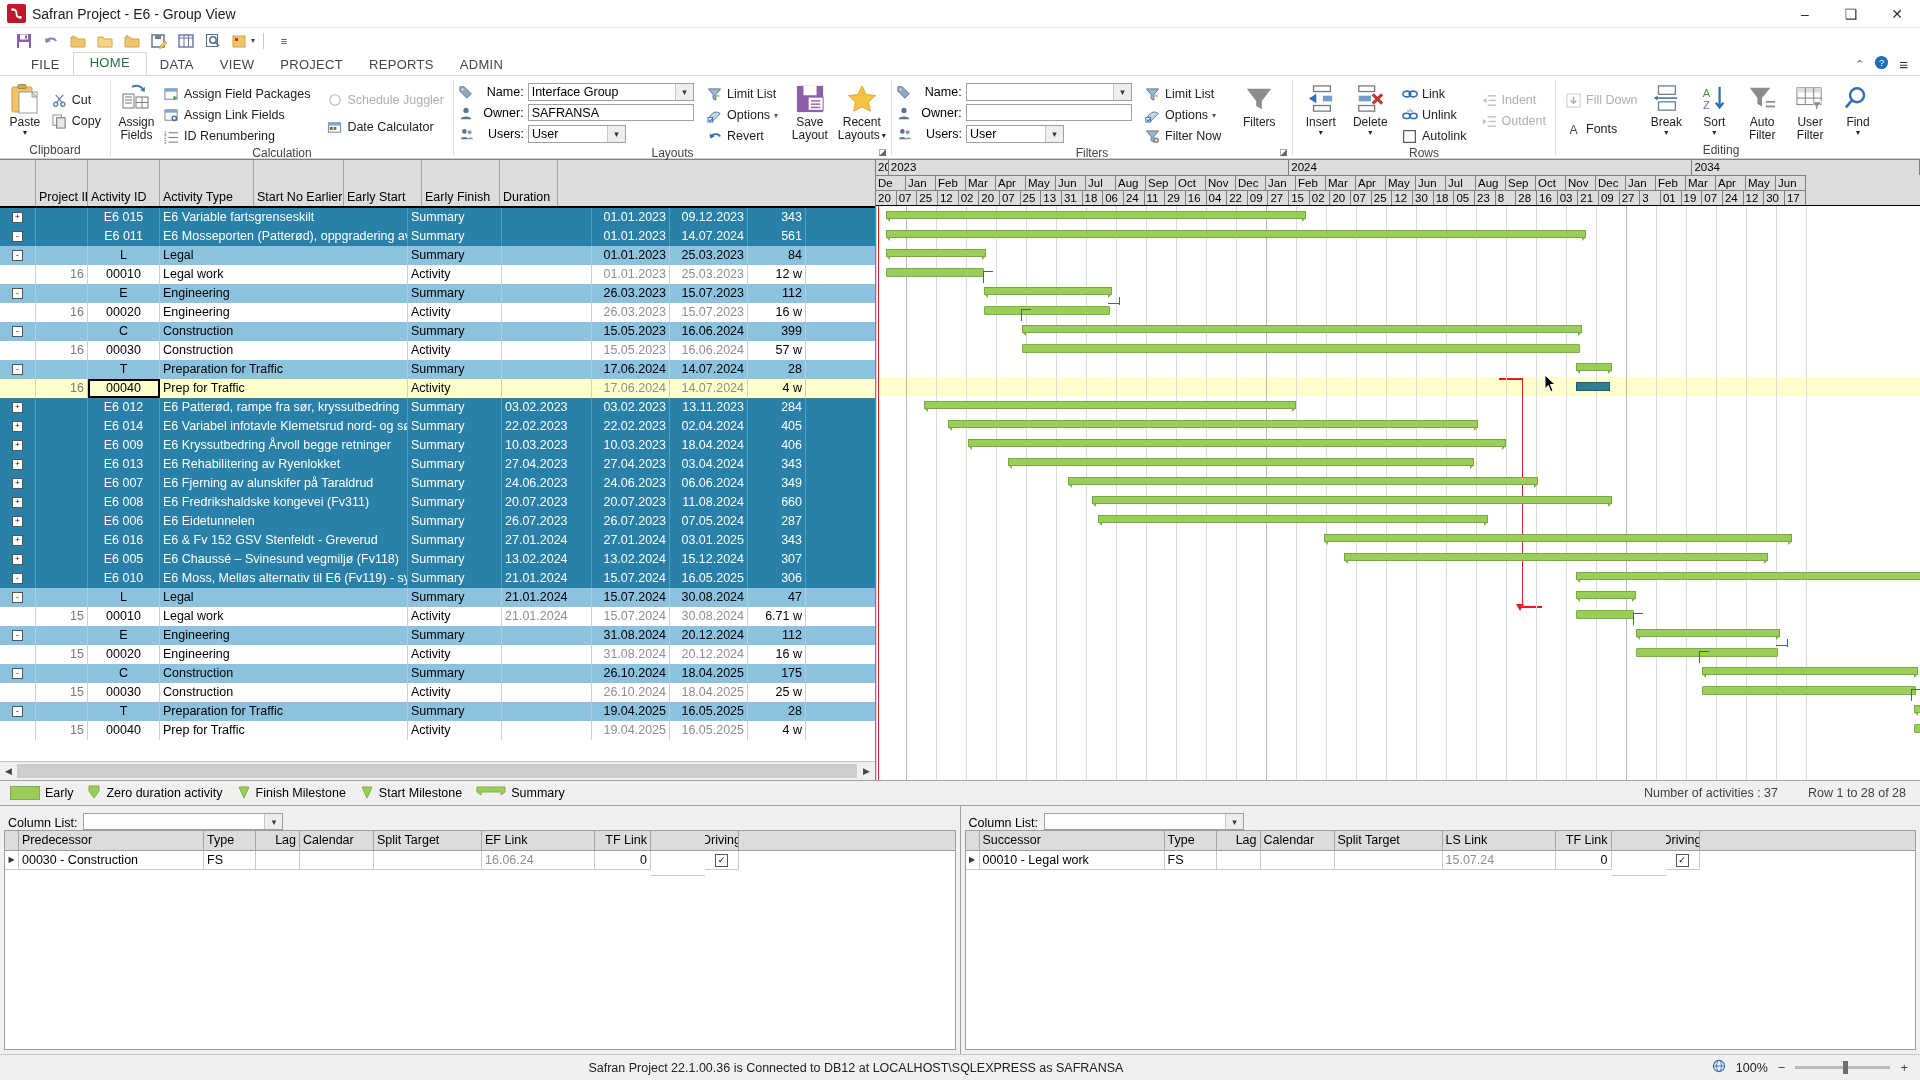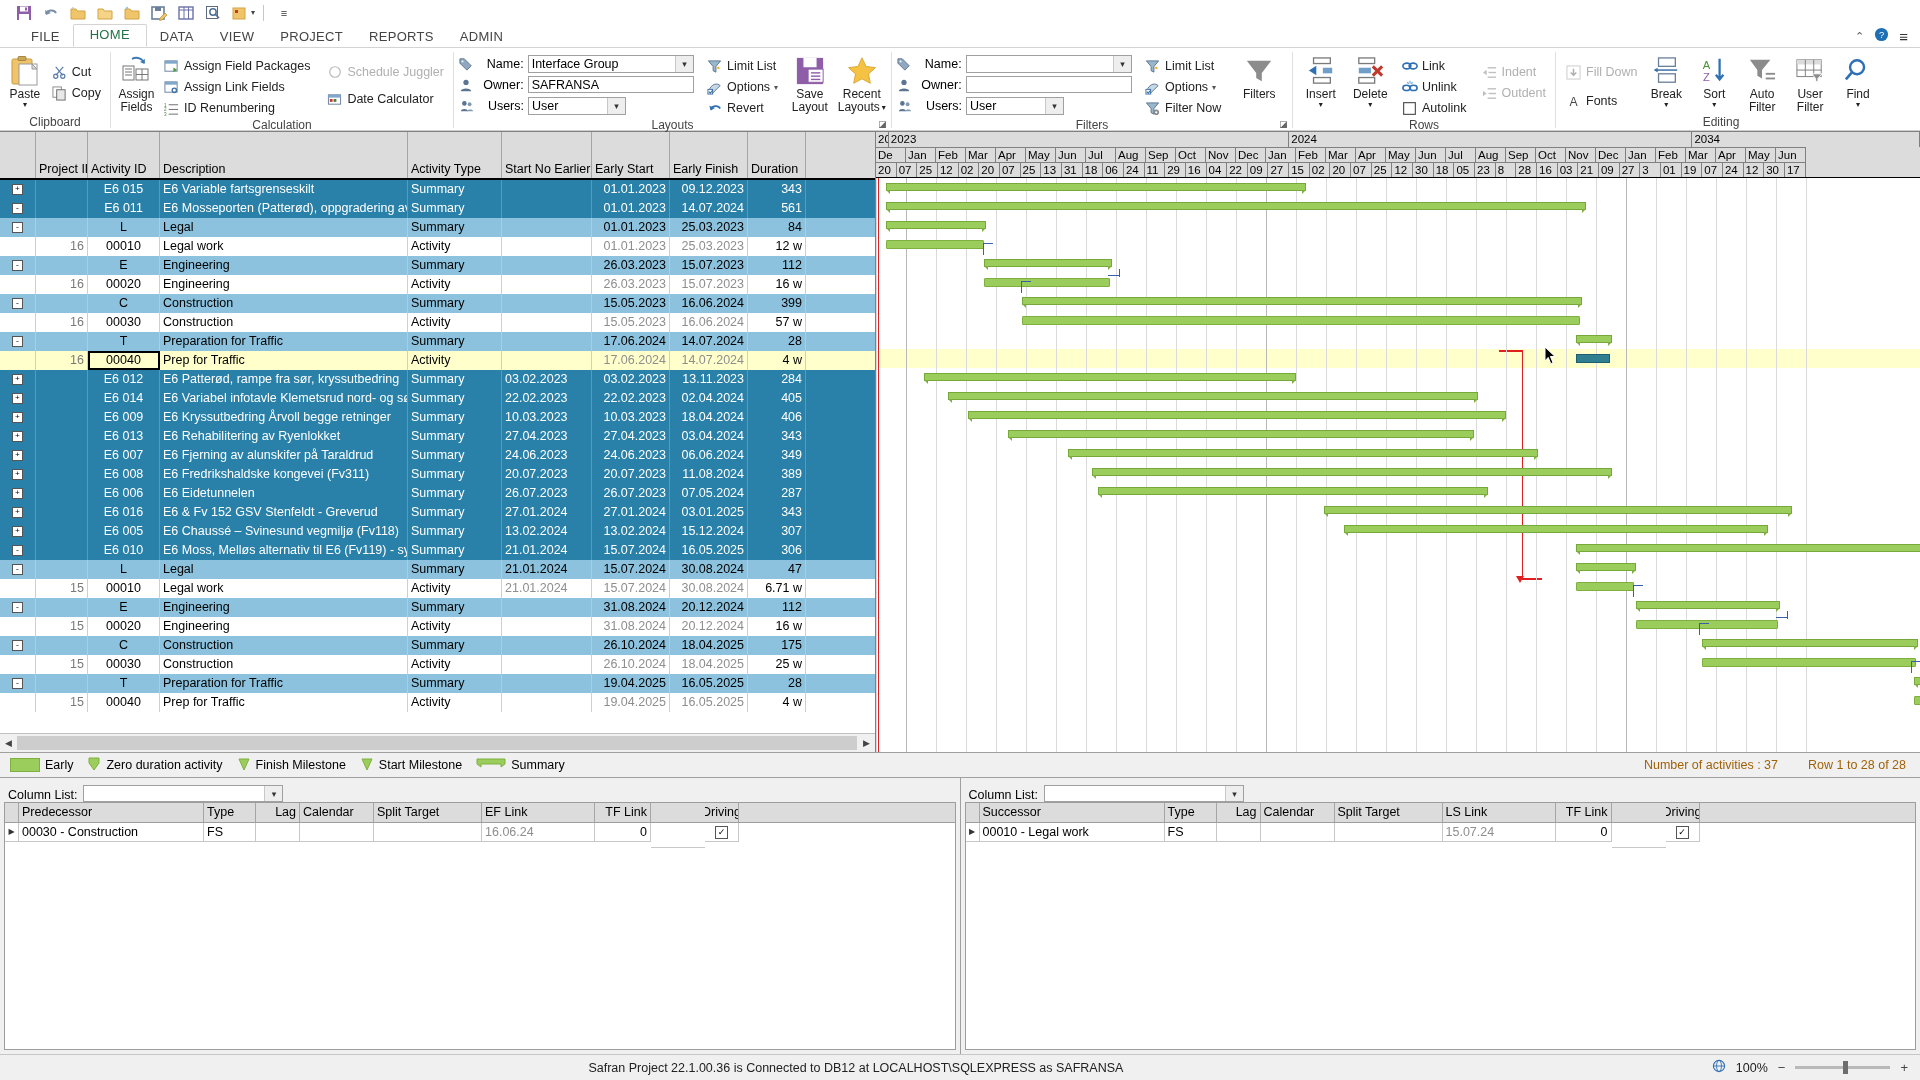--- a/index.html
+++ b/index.html
@@ -108,21 +108,21 @@
   .teal{position:absolute;height:9px;background:#2f7f91;border:1px solid #1d5f6e;box-sizing:border-box;}
   .link{position:absolute;background:#3a5fa8;}
   .redline{position:absolute;background:#e02020;}
   .selrowband{position:absolute;left:0;right:0;height:19px;background:#ffffcc;}
   .cursor{position:absolute;width:12px;height:19px;pointer-events:none;}
 
   
   .legend{height:24px;background:#f0f0f0;border-top:1px solid #a0a0a0;display:flex;align-items:center;gap:14px;padding-left:10px;font-size:12.5px;flex:0 0 auto;}
   .lg-item{display:flex;align-items:center;gap:5px;}
   .lg-sw{width:28px;height:12px;background:#9acd5b;border:1px solid #7fb03f;}
-  .lg-right{margin-left:auto;display:flex;gap:30px;padding-right:14px;font-size:12.5px;color:#a16207;}
+  .lg-right{margin-left:auto;display:flex;gap:30px;padding-right:14px;font-size:12.5px;color:#404040;}
 
   
   .bottom{flex:1 1 auto;display:flex;min-height:0;background:#f0f0f0;border-top:1px solid #a0a0a0;}
   .pane{flex:1;display:flex;flex-direction:column;min-width:0;background:#f0f0f0;}
   .pane + .pane{border-left:1px solid #a0a0a0;}
   .pane-top{height:24px;display:flex;align-items:flex-end;gap:6px;padding:0 8px;font-size:12.5px;flex:0 0 auto;}
   .pane-grid{flex:1;margin:0 4px 4px 4px;border:1px solid #9d9d9d;background:#fff;display:flex;flex-direction:column;min-height:0;}
   .pg-head{height:19px;display:flex;background:#dcdcdc;border-bottom:1px solid #9d9d9d;flex:0 0 auto;}
   .pg-head .hc{border-right:1px solid #a6a6a6;font-size:12.5px;line-height:19px;padding:0 3px;box-sizing:border-box;overflow:hidden;white-space:nowrap;}
   .pg-row{height:19px;display:flex;flex:0 0 auto;font-size:12.5px;background:#fff;}
@@ -137,20 +137,34 @@
   .statusbar{height:25px;background:#f0f0f0;border-top:1px solid #c6c6c6;display:flex;align-items:center;font-size:12.5px;color:#222;flex:0 0 auto;}
   .sb-right{margin-left:auto;display:flex;align-items:center;gap:10px;padding-right:12px;}
   .zoomslider{width:95px;height:3px;background:#b9b9b9;position:relative;}
   .zoomslider .knob{position:absolute;left:48px;top:-5px;width:5px;height:13px;background:#6d6d6d;}
 </style>
 </head>
 <body>
 
 <div class="app">
 
+  <div class="titlebar">
+    <div class="tb-logo">
+      <svg width="13" height="13" viewBox="0 0 16 16">
+          <path d="M3 3c4 0 5 3 5 5s1 5 5 5" stroke="#fff" stroke-width="2.2" fill="none"></path>
+          <circle cx="3.2" cy="3.2" r="1.6" fill="#fff"></circle>
+          <circle cx="12.8" cy="12.8" r="1.6" fill="#fff"></circle>
+        </svg>
+    </div>
+    <div class="tb-title">Safran Project - E6 - Group View</div>
+    <div class="tb-spacer"></div>
+    <div class="tb-btn">–</div>
+    <div class="tb-btn">❑</div>
+    <div class="tb-btn close">✕</div>
+  </div>
 
   <div class="qat">
     <div class="qat-ico">
       <svg width="16" height="16" viewBox="0 0 16 16">
           <rect x="1" y="1" width="14" height="14" fill="#8e5ea8"></rect>
           <rect x="4" y="1.5" width="8" height="5" fill="#fff"></rect>
           <rect x="3" y="9" width="10" height="6" fill="#fff"></rect>
           <rect x="9" y="2.5" width="2" height="3" fill="#8e5ea8"></rect>
         </svg>
     </div>
@@ -719,21 +733,20 @@
   </div>
 
   <div class="main">
     <div class="topsplit">
 
       <div class="grid">
         <div class="ghead">
           <div class="hc" style="width:36px;"></div>
           <div class="hc" style="width:52px;justify-content:flex-start;">Project ID</div>
           <div class="hc" style="width:72px;">Activity ID</div>
-          <div class="hc" style="width:248px;">Description</div>
           <div class="hc" style="width:94px;">Activity Type</div>
           <div class="hc" style="width:90px;">Start No Earlier Than</div>
           <div class="hc" style="width:78px;">Early Start</div>
           <div class="hc" style="width:78px;">Early Finish</div>
           <div class="hc" style="width:58px;">Duration</div>
         </div>
         <div class="grows" id="grid-rows">
             <div class="grow lvl0">
               <div class="c c-exp">
                 <span class="expbox">+</span>
@@ -925,21 +938,21 @@
               <div class="c c-exp">
                 <span class="expbox">+</span>
               </div>
               <div class="c c-pid"></div>
               <div class="c c-aid">E6 008</div>
               <div class="c c-desc">E6 Fredrikshaldske kongevei (Fv311)</div>
               <div class="c c-type">Summary</div>
               <div class="c c-snet">20.07.2023</div>
               <div class="c c-es">20.07.2023</div>
               <div class="c c-ef">11.08.2024</div>
-              <div class="c c-dur">389</div>
+              <div class="c c-dur">660</div>
             </div>
             <div class="grow lvl0">
               <div class="c c-exp">
                 <span class="expbox">+</span>
               </div>
               <div class="c c-pid"></div>
               <div class="c c-aid">E6 006</div>
               <div class="c c-desc">E6 Eidetunnelen</div>
               <div class="c c-type">Summary</div>
               <div class="c c-snet">26.07.2023</div>

